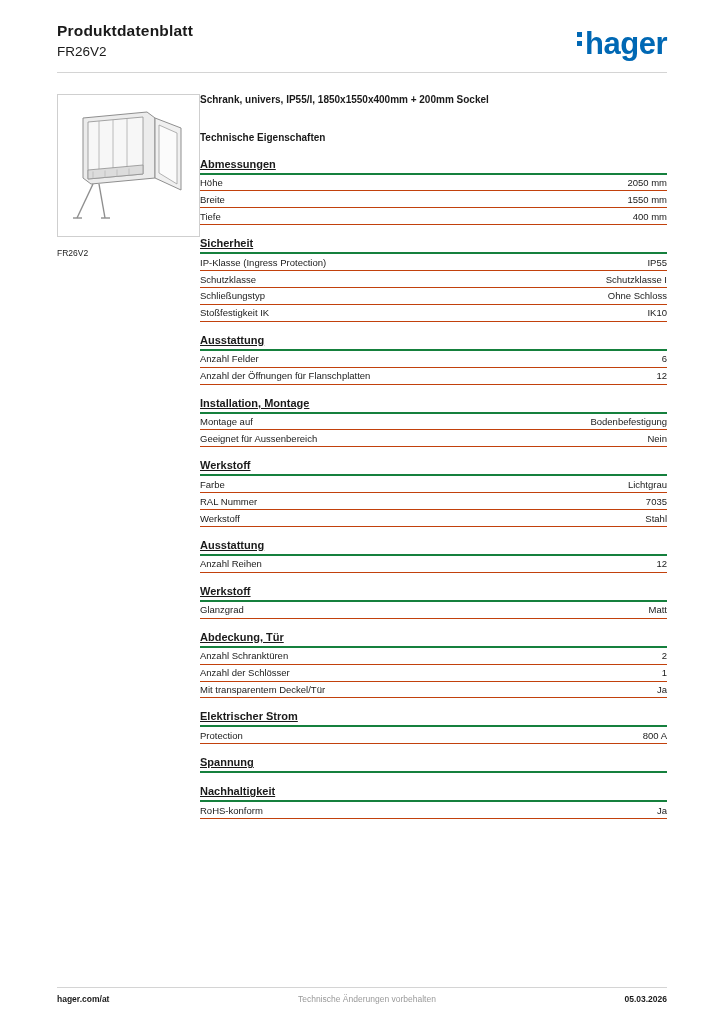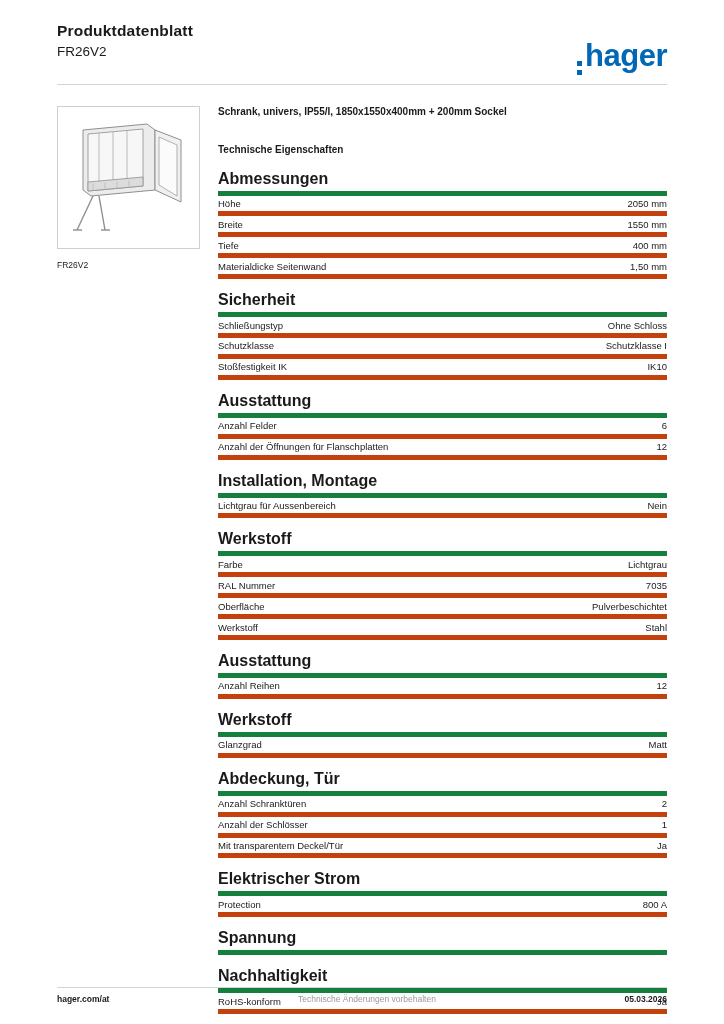--- a/index.html
+++ b/index.html
@@ -14,49 +14,50 @@
     width:724px; height:1024px;
     background:#ffffff;
     padding:22px 57px 0 57px;
     overflow:hidden;
     margin:0 auto;
   }
   
   .header { display:flex; justify-content:space-between; align-items:flex-start; }
   .header-title { font-size:15.5px; font-weight:bold; letter-spacing:.2px; }
   .header-sub { font-size:13.5px; margin-top:4px; }
-  .logo { display:flex; align-items:flex-end; color:#0068b4; font-size:31px; font-weight:bold; letter-spacing:-0.5px; line-height:1; margin-top:18px; }
+  .logo { display:flex; align-items:flex-start; color:#0068b4; font-size:31px; font-weight:bold; letter-spacing:-0.5px; line-height:1; margin-top:6px; }
   .logo-colon { display:inline-flex; flex-direction:column; gap:4px; margin-right:3px; transform:translateY(4px); }
   .logo-colon i { width:5px; height:5px; background:#0068b4; display:block; }
   .top-rule { border:0; border-top:1px solid #d4d4d4; margin-top:13px; }
   
   .main { display:flex; margin-top:21px; }
   .left-col { flex:0 0 143px; width:143px; }
   .img-box {
     width:143px; height:143px;
     border:1px solid #cfcfcf;
     background:#ffffff;
     display:flex; align-items:center; justify-content:center;
   }
   .img-caption { font-size:8.5px; margin-top:11px; }
-  .right-col { flex:1; margin-left:18px; min-width:0; }
+  .right-col { flex:1; min-width:0; }
   .desc { font-size:10px; font-weight:bold; line-height:1.25; }
   .specs-heading { font-size:10px; font-weight:bold; margin-top:25px; }
   .spec-sections { margin-top:15px; }
   .spec-section { margin-bottom:12px; }
   .spec-section-title {
-    font-size:16px; font-weight:bold;
+    font-size:11px; font-weight:bold;
     padding-bottom:3px;
-    border-bottom:5px solid #15803d;
+    border-bottom:2px solid #15803d;
+    text-decoration:underline;
   }
   .spec-row {
     display:flex; justify-content:space-between; align-items:baseline;
     font-size:9.5px; line-height:1.2;
     padding:2.5px 0 2px 0;
-    border-bottom:5px solid #c2410c;
+    border-bottom:1px solid #c2410c;
   }
   .spec-label { text-align:left; }
   .spec-value { text-align:left; white-space:nowrap; padding-left:12px; }
   
   .footer {
     position:absolute; left:57px; right:57px; bottom:20px;
     border-top:1px solid #d4d4d4;
     padding-top:6px;
     display:flex; justify-content:space-between; align-items:baseline;
     font-size:8.5px;
@@ -130,71 +131,71 @@
               <span class="spec-value">2050 mm</span>
             </div>
             <div class="spec-row">
               <span class="spec-label">Breite</span>
               <span class="spec-value">1550 mm</span>
             </div>
             <div class="spec-row">
               <span class="spec-label">Tiefe</span>
               <span class="spec-value">400 mm</span>
             </div>
-            <div class="spec-row">
-              <span class="spec-label">Materialdicke Seitenwand</span>
-              <span class="spec-value">1,50 mm</span>
-            </div>
           </div>
           <div class="spec-section">
             <div class="spec-section-title">Sicherheit</div>
+            <div class="spec-row">
+              <span class="spec-label">IP-Klasse (Ingress Protection)</span>
+              <span class="spec-value">IP55</span>
+            </div>
+            <div class="spec-row">
+              <span class="spec-label">Schutzklasse</span>
+              <span class="spec-value">Schutzklasse I</span>
+            </div>
             <div class="spec-row">
               <span class="spec-label">Schließungstyp</span>
               <span class="spec-value">Ohne Schloss</span>
             </div>
             <div class="spec-row">
-              <span class="spec-label">Schutzklasse</span>
-              <span class="spec-value">Schutzklasse I</span>
-            </div>
-            <div class="spec-row">
               <span class="spec-label">Stoßfestigkeit IK</span>
               <span class="spec-value">IK10</span>
             </div>
           </div>
           <div class="spec-section">
             <div class="spec-section-title">Ausstattung</div>
             <div class="spec-row">
               <span class="spec-label">Anzahl Felder</span>
               <span class="spec-value">6</span>
             </div>
             <div class="spec-row">
               <span class="spec-label">Anzahl der Öffnungen für Flanschplatten</span>
               <span class="spec-value">12</span>
             </div>
           </div>
           <div class="spec-section">
             <div class="spec-section-title">Installation, Montage</div>
             <div class="spec-row">
-              <span class="spec-label">Lichtgrau für Aussenbereich</span>
+              <span class="spec-label">Montage auf</span>
+              <span class="spec-value">Bodenbefestigung</span>
+            </div>
+            <div class="spec-row">
+              <span class="spec-label">Geeignet für Aussenbereich</span>
               <span class="spec-value">Nein</span>
             </div>
           </div>
           <div class="spec-section">
             <div class="spec-section-title">Werkstoff</div>
             <div class="spec-row">
               <span class="spec-label">Farbe</span>
               <span class="spec-value">Lichtgrau</span>
             </div>
             <div class="spec-row">
               <span class="spec-label">RAL Nummer</span>
               <span class="spec-value">7035</span>
-            </div>
-            <div class="spec-row">
-              <span class="spec-label">Oberfläche</span>
-              <span class="spec-value">Pulverbeschichtet</span>
             </div>
             <div class="spec-row">
               <span class="spec-label">Werkstoff</span>
               <span class="spec-value">Stahl</span>
             </div>
           </div>
           <div class="spec-section">
             <div class="spec-section-title">Ausstattung</div>
             <div class="spec-row">
               <span class="spec-label">Anzahl Reihen</span>

